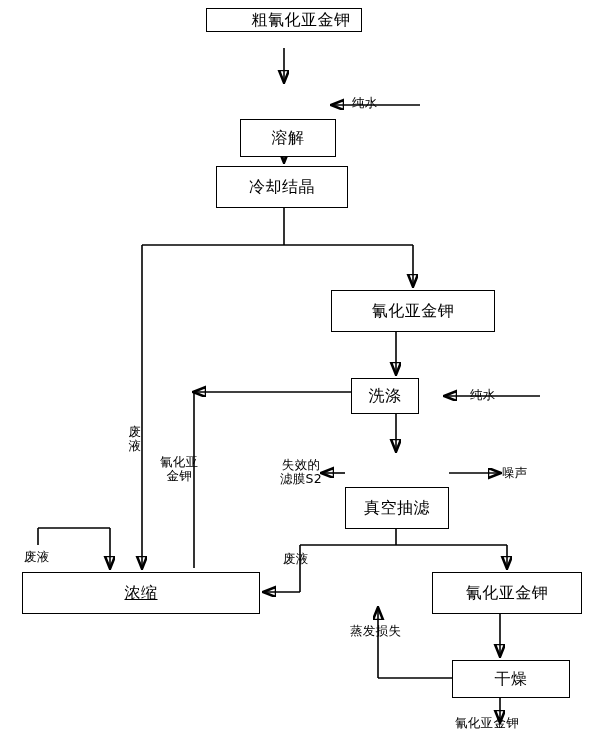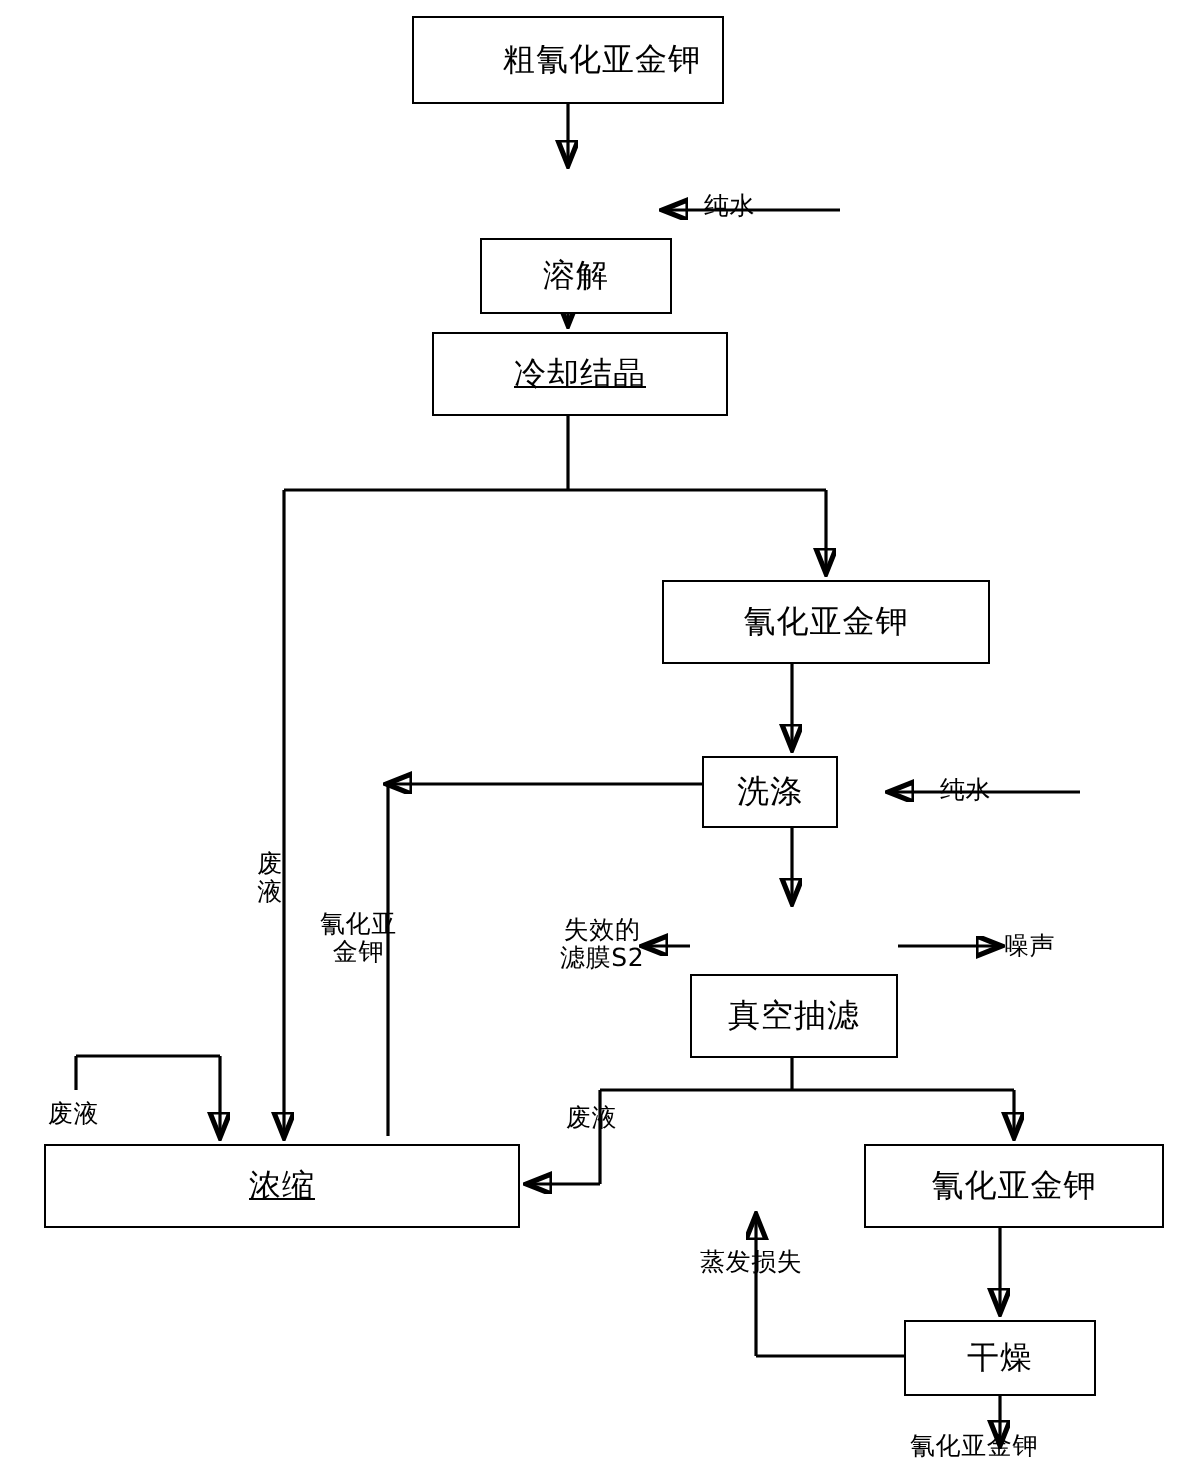--- a/index.html
+++ b/index.html
@@ -115,45 +115,45 @@
     <line x1="38" y1="528" x2="38" y2="545"></line>
 
     <line x1="500" y1="614" x2="500" y2="656" marker-end="url(#arrow)"></line>
 
     <line x1="500" y1="698" x2="500" y2="722" marker-end="url(#arrow)"></line>
 
     <line x1="452" y1="678" x2="378" y2="678"></line>
     <line x1="378" y1="678" x2="378" y2="608" marker-end="url(#arrow)"></line>
   </svg>
 
-  <div class="node" style="left:206px; top:8px; width:156px; height:44px;padding-left:34px;">
+  <div class="node" style="left:206px; top:8px; width:156px; height:24px;padding-left:34px;">
     <span>粗氰化亚金钾</span>
   </div>
   <div class="node" style="left:240px; top:86px; width:96px; height:38px;margin-top:33px;">
     <span>溶解</span>
   </div>
-  <div class="node" style="left:216px; top:166px; width:148px; height:42px;text-decoration:underline;">
+  <div class="node" style="left:216px; top:166px; width:132px; height:42px;">
     <span>冷却结晶</span>
   </div>
   <div class="node" style="left:331px; top:290px; width:164px; height:42px;">
     <span>氰化亚金钾</span>
   </div>
   <div class="node" style="left:351px; top:378px; width:68px; height:36px;">
     <span>洗涤</span>
   </div>
   <div class="node" style="left:345px; top:455px; width:104px; height:42px;margin-top:32px;">
     <span>真空抽滤</span>
   </div>
   <div class="node" style="left:22px; top:572px; width:238px; height:42px;text-decoration:underline;">
     <span>浓缩</span>
   </div>
   <div class="node" style="left:432px; top:572px; width:150px; height:42px;">
     <span>氰化亚金钾</span>
   </div>
-  <div class="node" style="left:452px; top:660px; width:96px; height:38px;">
+  <div class="node" style="left:452px; top:660px; width:118px; height:38px;">
     <span>干燥</span>
   </div>
 
   <div class="label" style="left:352px; top:96px;">纯水</div>
   <div class="label" style="left:470px; top:388px;">纯水</div>
   <div class="vlabel" style="left:128px; top:425px;">废液</div>
   <div class="label" style="left:160px; top:455px;">氰化亚
 金钾</div>
   <div class="label" style="left:280px; top:458px;">失效的
 滤膜S2</div>

